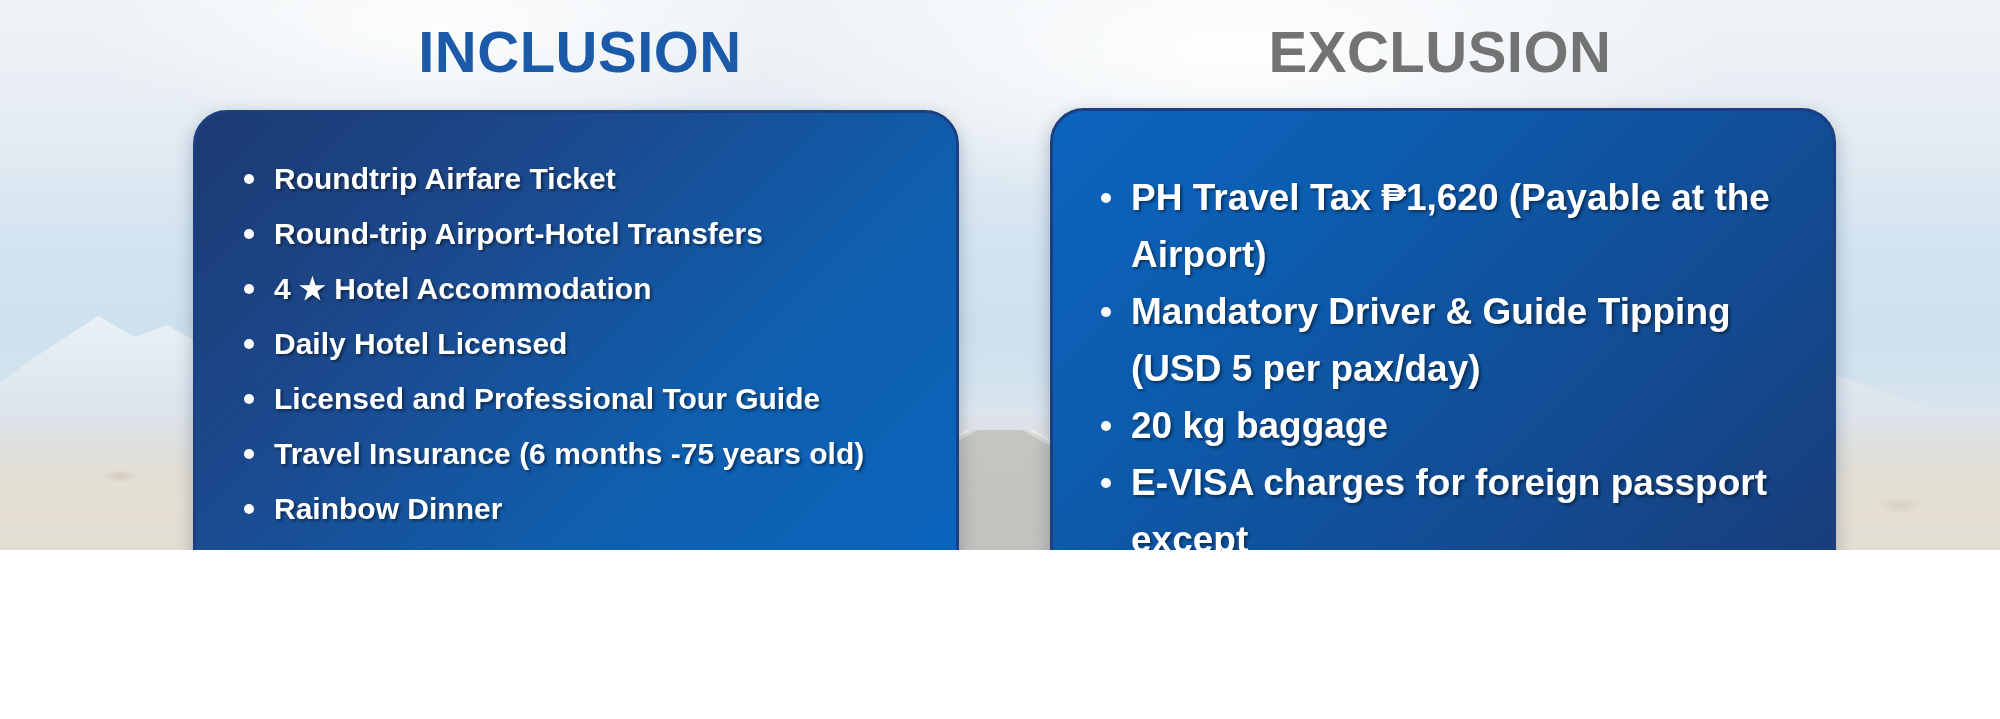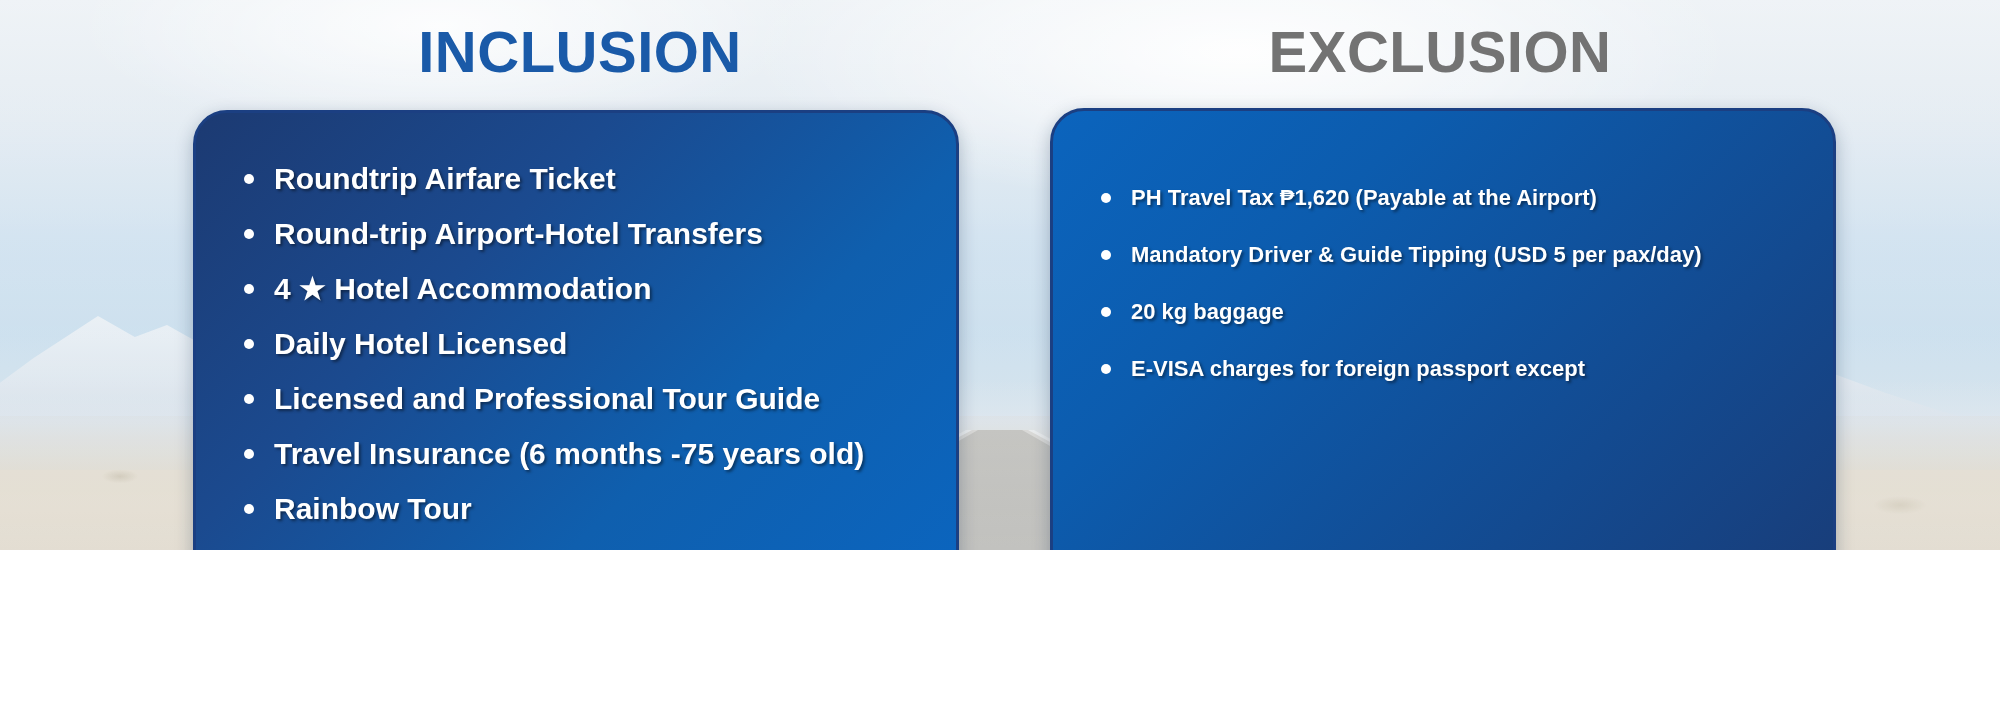--- a/index.html
+++ b/index.html
@@ -198,21 +198,21 @@
   }
 
   .inclusion-list li {
     font-size: 30px;
     line-height: 55px;
     white-space: nowrap;
   }
   .inclusion-list li::before { top: 23px; }
 
   .exclusion-list li {
-    font-size: 22px;
+    font-size: 37px;
     line-height: 57px;
   }
   .exclusion-list li::before { top: 24px; }
 </style>
 </head>
 <body>
 
 <div id="stage">
 
   <div class="bg-layer">
@@ -239,21 +239,21 @@
     <div class="heading left" style="color: rgb(26, 90, 168);">INCLUSION</div>
 
     <div class="card inclusion">
       <ul class="bullets inclusion-list">
         <li><span>Roundtrip Airfare Ticket</span></li>
         <li><span>Round-trip Airport-Hotel Transfers</span></li>
         <li><span>4 ★ Hotel Accommodation</span></li>
         <li><span>Daily Hotel Licensed</span></li>
         <li><span>Licensed and Professional Tour Guide</span></li>
         <li><span>Travel Insurance (6 months -75 years old)</span></li>
-        <li><span>Rainbow Tour</span></li>
+        <li><span>Rainbow Dinner</span></li>
       </ul>
     </div>
 
     <div class="heading right" style="color: #737373;">EXCLUSION</div>
 
     <div class="card exclusion">
       <ul class="bullets exclusion-list">
         <li><span>PH Travel Tax ₱1,620 (Payable at the Airport)</span></li>
         <li><span>Mandatory Driver &amp; Guide Tipping (USD 5 per pax/day)</span></li>
         <li><span>20 kg baggage</span></li>

